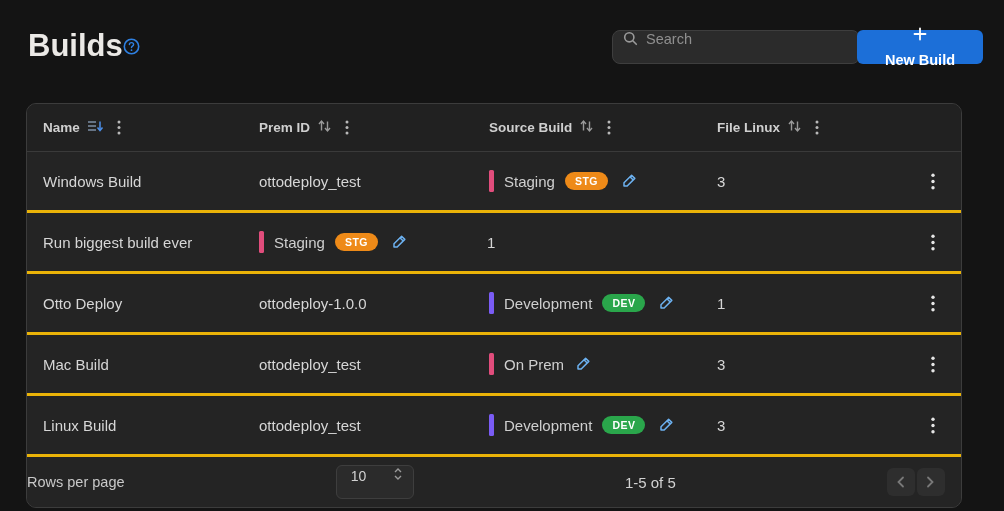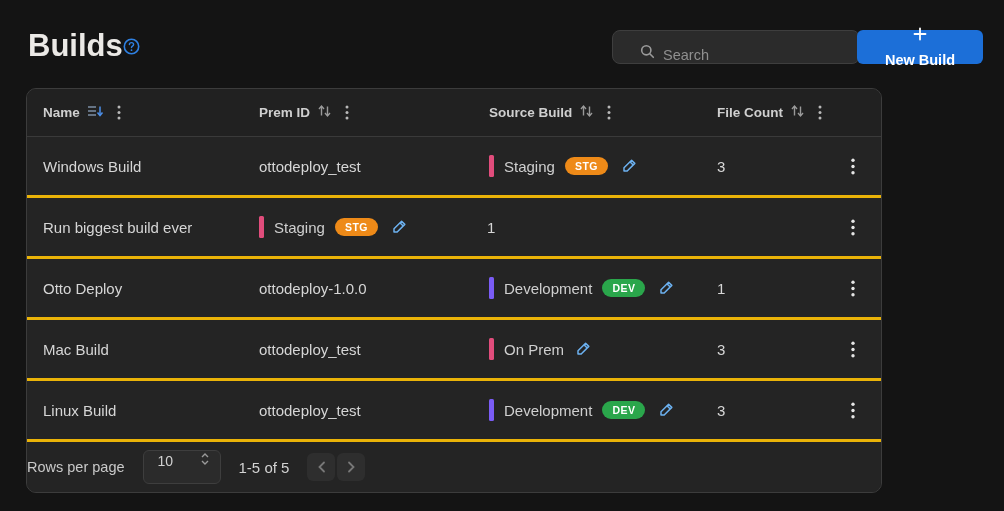--- a/index.html
+++ b/index.html
@@ -14,38 +14,38 @@
   
   .page-title {
     position: absolute; left: 28px; top: 28px;
     font-size: 31px; font-weight: 700; color: #ebe9e6;
     display: flex; align-items: center; gap: 0;
   }
   .help-btn { display: inline-flex; margin-top: 4px; cursor: pointer; background: none; border: none; }
   .search-box {
     position: absolute; left: 612px; top: 30px; width: 248px; height: 34px;
     background: #2b2b2b; border: 1px solid #3e3e3e; border-radius: 8px;
-    display: flex; align-items: flex-end; padding: 0 27px; gap: 8px;
+    display: flex; align-items: flex-start; padding: 0 10px; gap: 8px;
   }
   .search-box input {
     background: transparent; border: none; outline: none; color: #cfcfcf;
     font-size: 14.5px; width: 100%; font-family: "Liberation Sans", sans-serif;
   }
   .search-box input::placeholder { color: #8f8f8f; }
   .new-build-btn {
     position: absolute; left: 857px; top: 30px; width: 126px; height: 34px;
     border: none; border-radius: 6px; background: #1c6fd8; color: #ffffff;
     font-size: 14.5px; font-weight: 700; display: flex; align-items: center;
     justify-content: center; gap: 8px; cursor: pointer;
     font-family: "Liberation Sans", sans-serif;
     flex-direction: column;
   }
   
   .table {
-    position: absolute; left: 26px; top: 88px; width: 856px; height: 405px;
+    position: absolute; left: 26px; top: 103px; width: 936px; height: 405px;
     background: #242424; border: 1px solid #3c3c3c; border-radius: 10px;
     display: flex; flex-direction: column; overflow: hidden;
   }
   .thead {
     height: 48px; background: #212121; border-bottom: 1px solid #3a3a3a;
     display: flex; align-items: center; flex: none;
   }
   .tr {
     height: 61px; display: flex; align-items: center;
     border-bottom: 3px solid #eab308; flex: none;
@@ -64,21 +64,21 @@
   .server-name { font-size: 15px; color: #cfcfcf; margin-right: 10px; }
   .badge {
     font-size: 10.5px; font-weight: 700; color: #ffffff; letter-spacing: 0.5px;
     padding: 4px 10px; border-radius: 999px; margin-right: 12px; line-height: 1;
   }
   .badge:empty { display: none; }
   .edit-btn { display: inline-flex; cursor: pointer; background: none; border: none; padding: 0; }
   .kebab-btn { display: inline-flex; cursor: pointer; background: none; border: none; padding: 4px; }
   
   .tfoot {
-    flex: 1; display: flex; align-items: center; justify-content: flex-start;
+    flex: 1; display: flex; align-items: center; justify-content: space-between;
     gap: 18px; padding-right: 16px; background: #242424;
   }
   .rpp-label { font-size: 14.5px; color: #c9c9c9; }
   .rpp-select {
     width: 78px; height: 34px; background: #2b2b2b; border: 1px solid #3e3e3e;
     border-radius: 6px; display: flex; align-items: center; justify-content: space-between;
     padding: 0 10px 12px 14px; cursor: pointer;
   }
   .rpp-value { font-size: 14px; color: #d2d2d2; }
   .range-label { font-size: 15px; color: #d2d2d2; }
@@ -185,21 +185,21 @@
       <button class="col-kebab">
         <svg width="4" height="15" viewBox="0 0 4 15">
           <circle cx="2" cy="2" r="1.5" fill="#b9b9b9"></circle>
             <circle cx="2" cy="7.5" r="1.5" fill="#b9b9b9"></circle>
             <circle cx="2" cy="13" r="1.5" fill="#b9b9b9"></circle>
         </svg>
       </button>
     </div>
     <div class="col-count th">
       <button class="sort-ctl">
-        <span>File Count</span>
+        <span>File Linux</span>
         <span>
           <svg width="15" height="14" viewBox="0 0 15 14">
             <line x1="4.5" y1="2.5" x2="4.5" y2="11.5" stroke="#9a9a9a" stroke-width="1.4"></line>
             <path d="M2 5 L4.5 2 L7 5" fill="none" stroke="#9a9a9a" stroke-width="1.4"></path>
             <line x1="10.5" y1="2.5" x2="10.5" y2="11.5" stroke="#9a9a9a" stroke-width="1.4"></line>
             <path d="M8 9 L10.5 12 L13 9" fill="none" stroke="#9a9a9a" stroke-width="1.4"></path>
           </svg>
         </span>
       </button>
       <button class="col-kebab">

